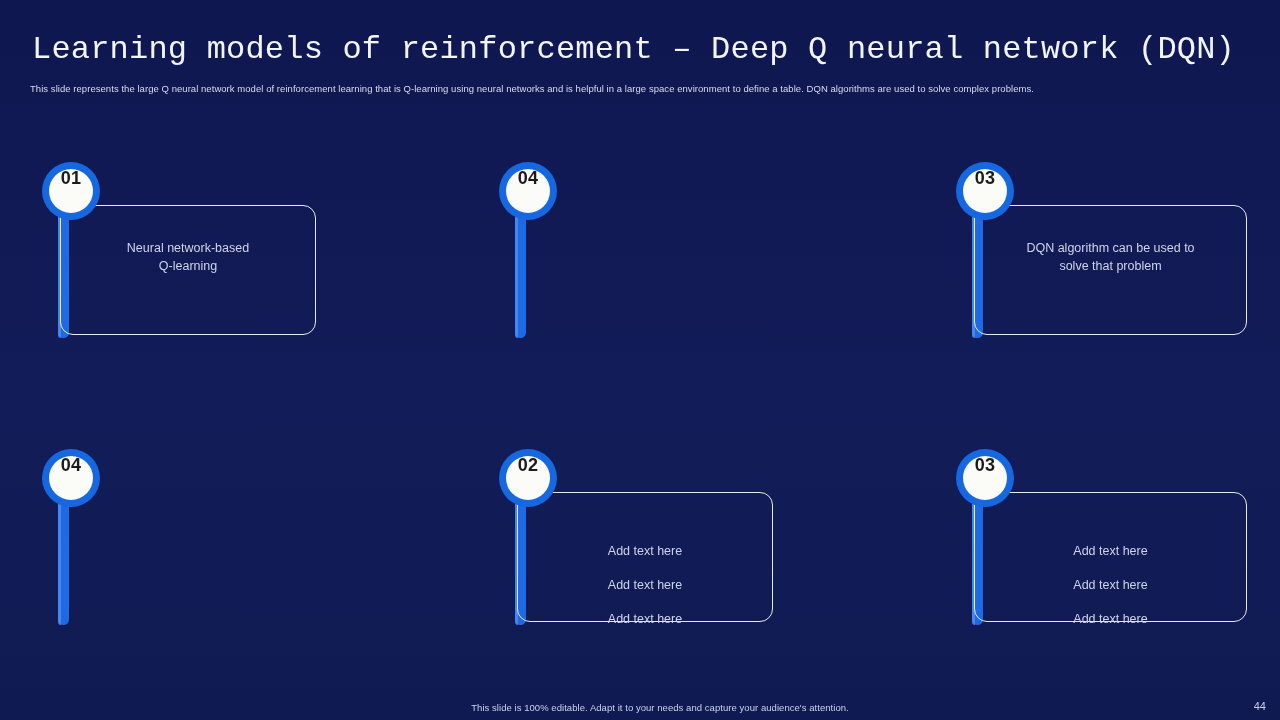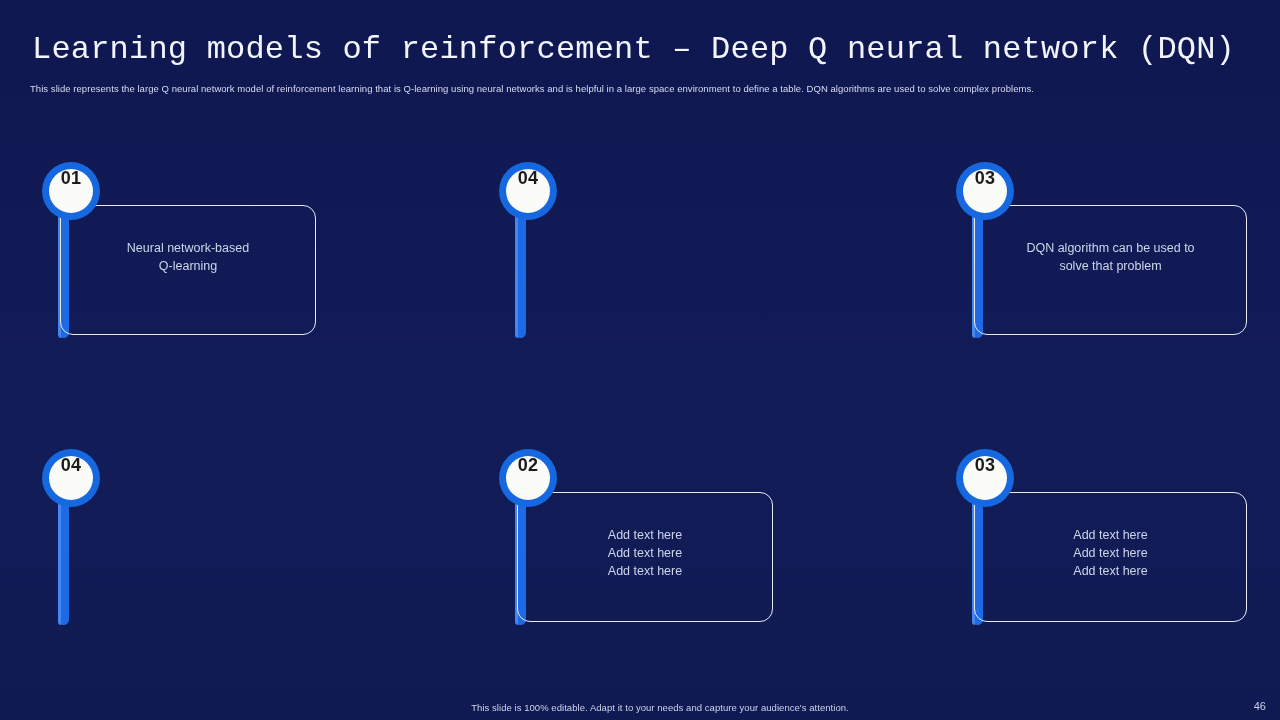--- a/index.html
+++ b/index.html
@@ -97,20 +97,21 @@
     text-align: center;
     font-size: 12.5px;
     line-height: 18px;
     color: #ced5ea;
   }
   .card-text.lines {
     text-align: center;
   }
   .card-text.lines .tline {
     display: block;
+    margin-top: 16px;
   }
   .card-text .tlines-wrap {
     display: inline-block;
     text-align: left;
   }
 
   
   .stem {
     position: absolute;
     left: 16px;
@@ -257,15 +258,15 @@
         <div class="badge-inner">
           <span class="badge-num">03</span>
         </div>
       </div>
     </div>
 
   </div>
 
   <div class="footer-note">This slide is 100% editable. Adapt it to your needs and capture your audience's attention.</div>
 
-  <div class="page-number">46</div>
+  <div class="page-number">44</div>
 
 </div>
 
 </body></html>

